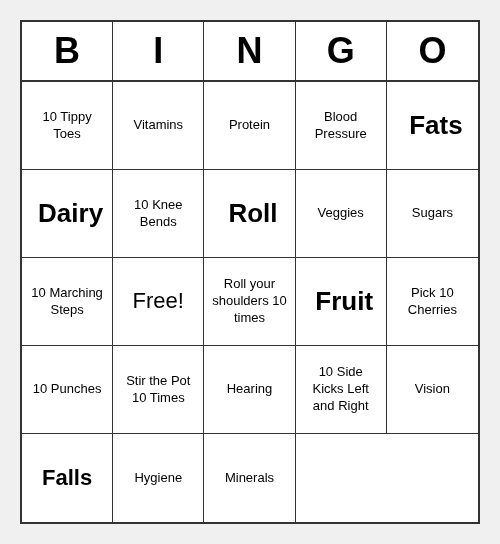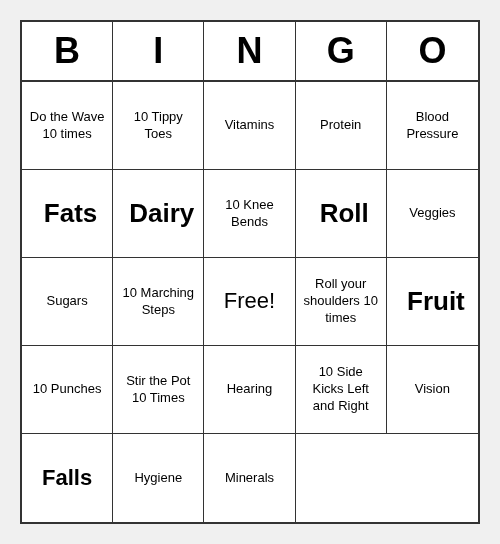--- a/index.html
+++ b/index.html
@@ -89,35 +89,35 @@
 
 <div class="bingo-card">
   <div class="bingo-header">
   <div class="bingo-letter">B</div>
       <div class="bingo-letter">I</div>
       <div class="bingo-letter">N</div>
       <div class="bingo-letter">G</div>
       <div class="bingo-letter">O</div>
     </div>
   <div class="bingo-grid">
-  <div class="bingo-cell">Do the Wave 10 times</div>
       <div class="bingo-cell">10 Tippy Toes</div>
       <div class="bingo-cell">Vitamins</div>
       <div class="bingo-cell">Protein</div>
       <div class="bingo-cell">Blood Pressure</div>
       <div class="bingo-cell large-text">Fats</div>
       <div class="bingo-cell large-text">Dairy</div>
       <div class="bingo-cell">10 Knee Bends</div>
       <div class="bingo-cell large-text">Roll</div>
       <div class="bingo-cell">Veggies</div>
       <div class="bingo-cell">Sugars</div>
       <div class="bingo-cell">10 Marching Steps</div>
       <div class="bingo-cell free">Free!</div>
       <div class="bingo-cell">Roll your shoulders 10 times</div>
       <div class="bingo-cell large-text">Fruit</div>
+      <div class="bingo-cell">Pick 10 Cherries</div>
       <div class="bingo-cell">10 Punches</div>
       <div class="bingo-cell">Stir the Pot 10 Times</div>
       <div class="bingo-cell">Hearing</div>
       <div class="bingo-cell">10 Side Kicks Left and Right</div>
       <div class="bingo-cell">Vision</div>
       <div class="bingo-cell falls-text">Falls</div>
       <div class="bingo-cell">Hygiene</div>
       <div class="bingo-cell">Minerals</div>
     </div>
 </div>

